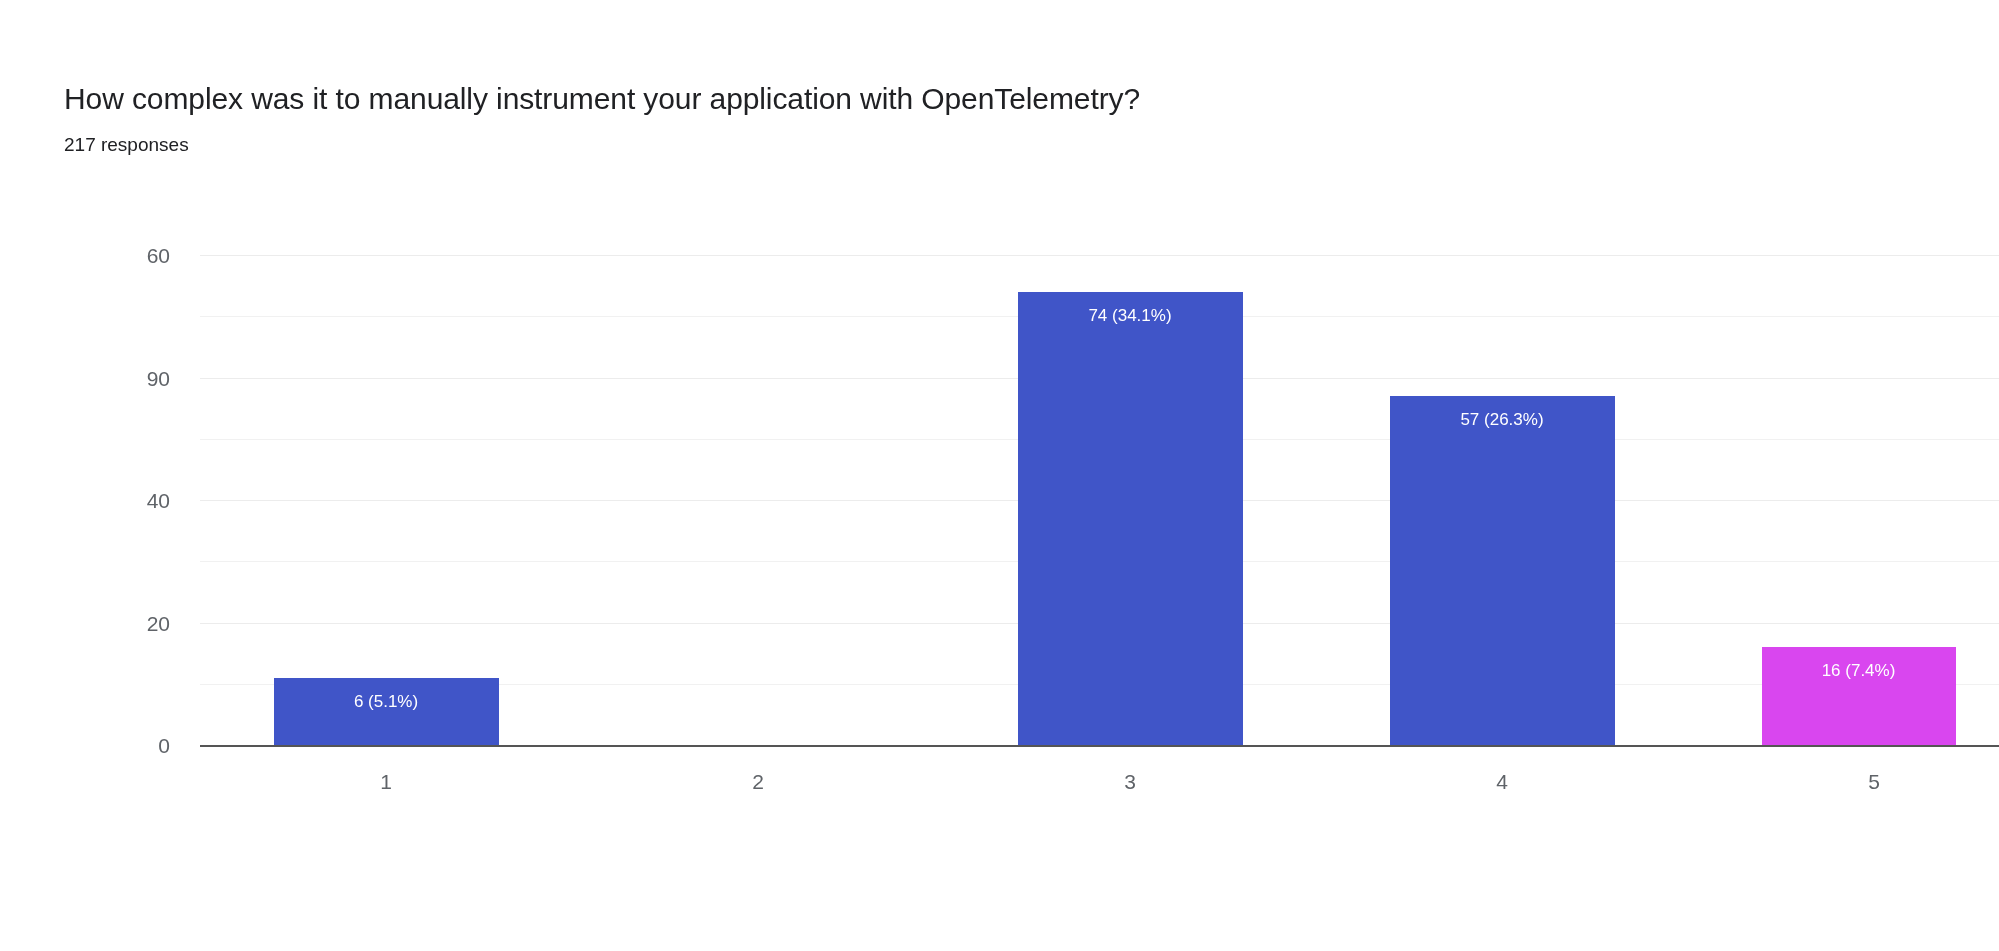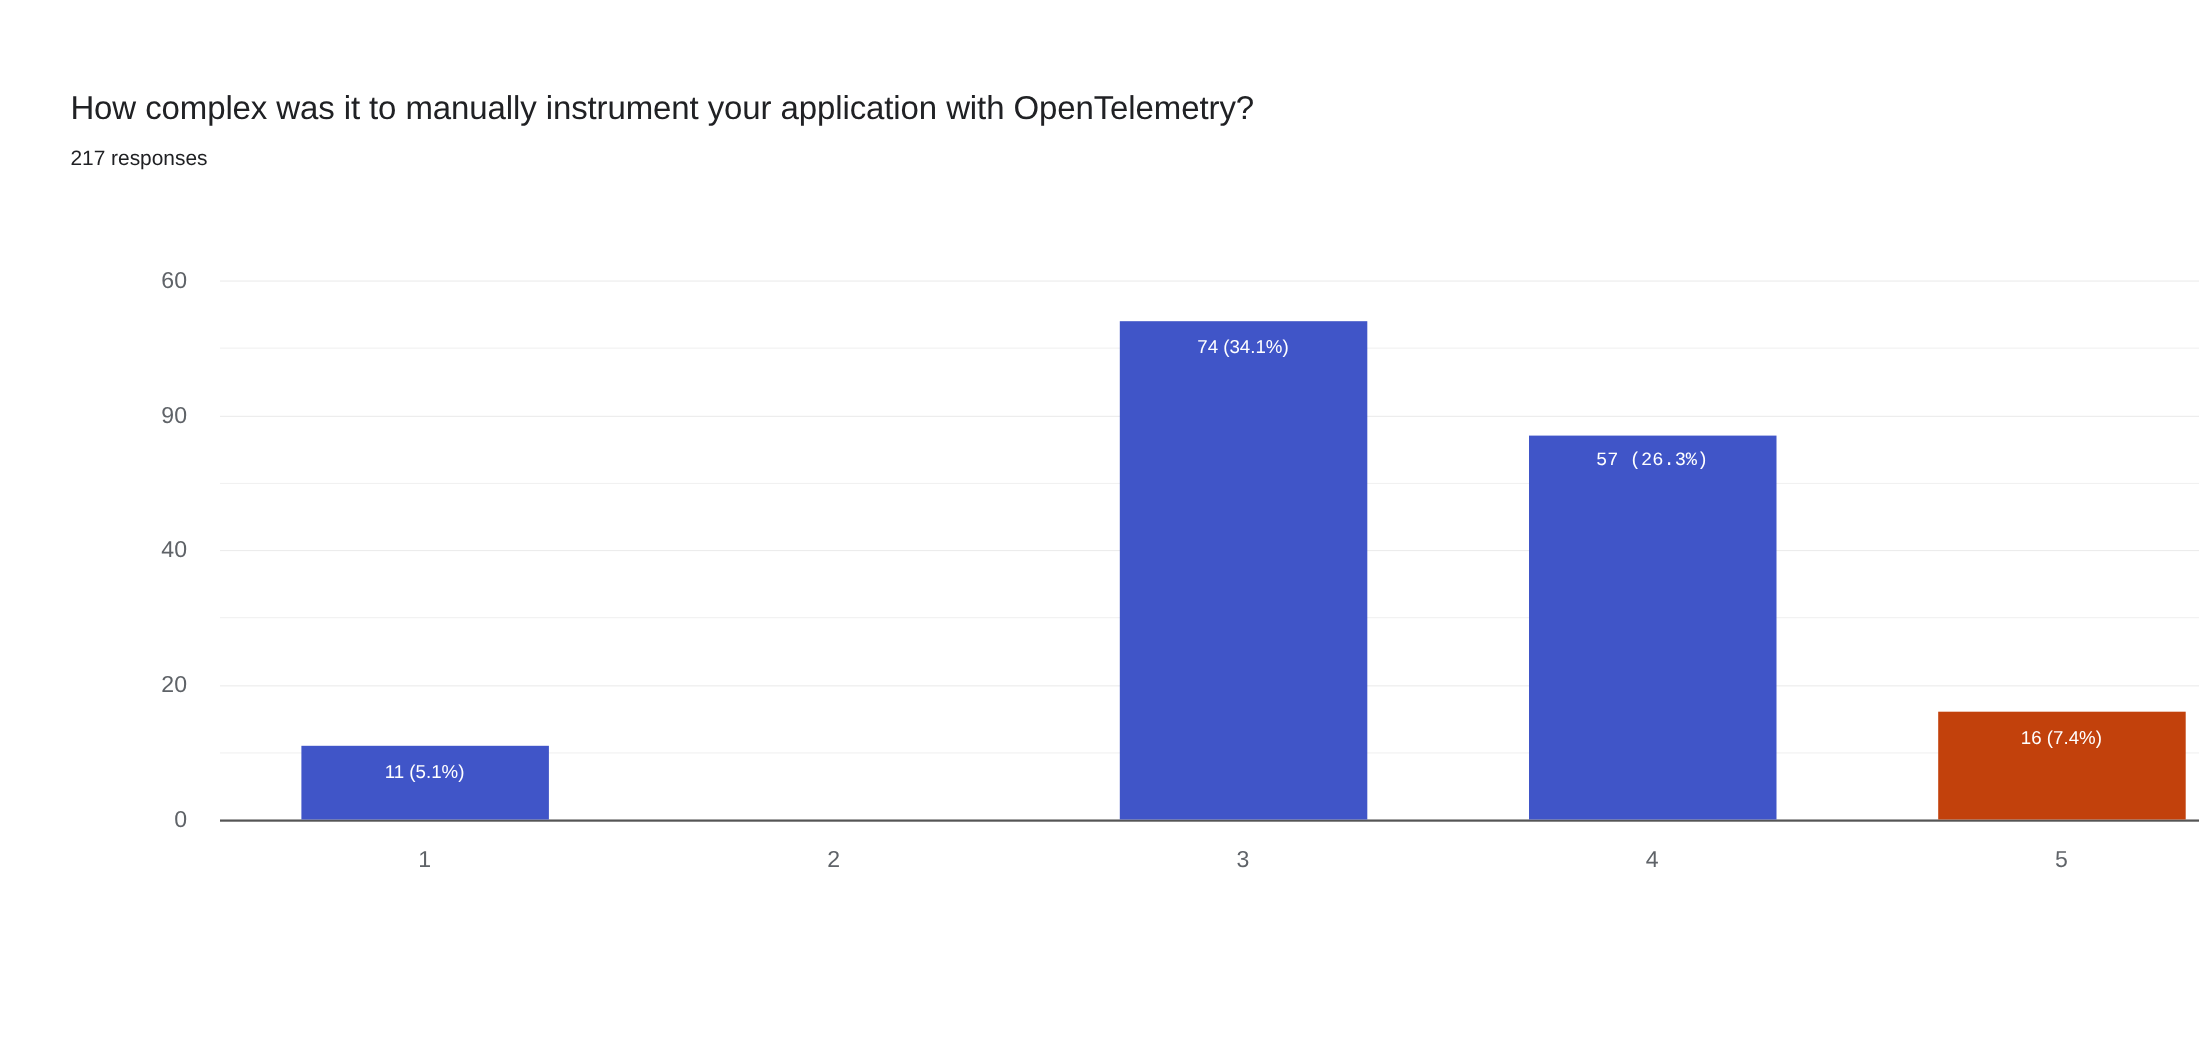--- a/index.html
+++ b/index.html
@@ -185,28 +185,28 @@
     <div class="x-tick-label" style="left: 386px;">1</div>
         <div class="x-tick-label" style="left: 758px;">2</div>
         <div class="x-tick-label" style="left: 1130px;">3</div>
         <div class="x-tick-label" style="left: 1502px;">4</div>
         <div class="x-tick-label" style="left: 1874px;">5</div>
       </div>
 
     <div class="bars-layer" id="bars-layer">
 
     <div class="bar" title="1: 11 (5.1%)" style="width: 225px; height: 67.375px; left: 73.5px; background: rgb(64, 85, 200);">
-          <div class="bar-label" style="color: rgb(255, 255, 255);">11 (5.1%)</div>
+          <div class="bar-label" style="color: rgb(255, 255, 255);">6 (5.1%)</div>
         </div>
         <div class="bar" title="3: 74 (34.1%)" style="width: 225px; height: 453.25px; left: 817.5px; background: rgb(64, 85, 200);">
           <div class="bar-label" style="color: rgb(255, 255, 255);">74 (34.1%)</div>
         </div>
         <div class="bar" title="4: 57 (26.3%)" style="width: 225px; height: 349.125px; left: 1189.5px; background: rgb(64, 85, 200);">
-          <div class="bar-label" style="color: rgb(255, 255, 255); font-family: Liberation Mono, monospace;">57 (26.3%)</div>
-        </div>
-        <div class="bar" title="5: 16 (7.4%)" style="width: 225px; height: 98px; left: 1561.5px; background: #c2410c;">
+          <div class="bar-label" style="color: rgb(255, 255, 255);">57 (26.3%)</div>
+        </div>
+        <div class="bar" title="5: 16 (7.4%)" style="width: 194px; height: 98px; left: 1561.5px; background: #d946ef;">
           <div class="bar-label" style="color: rgb(255, 255, 255);">16 (7.4%)</div>
         </div>
       </div>
 
   </div>
 
 </div>
 
 </body></html>

